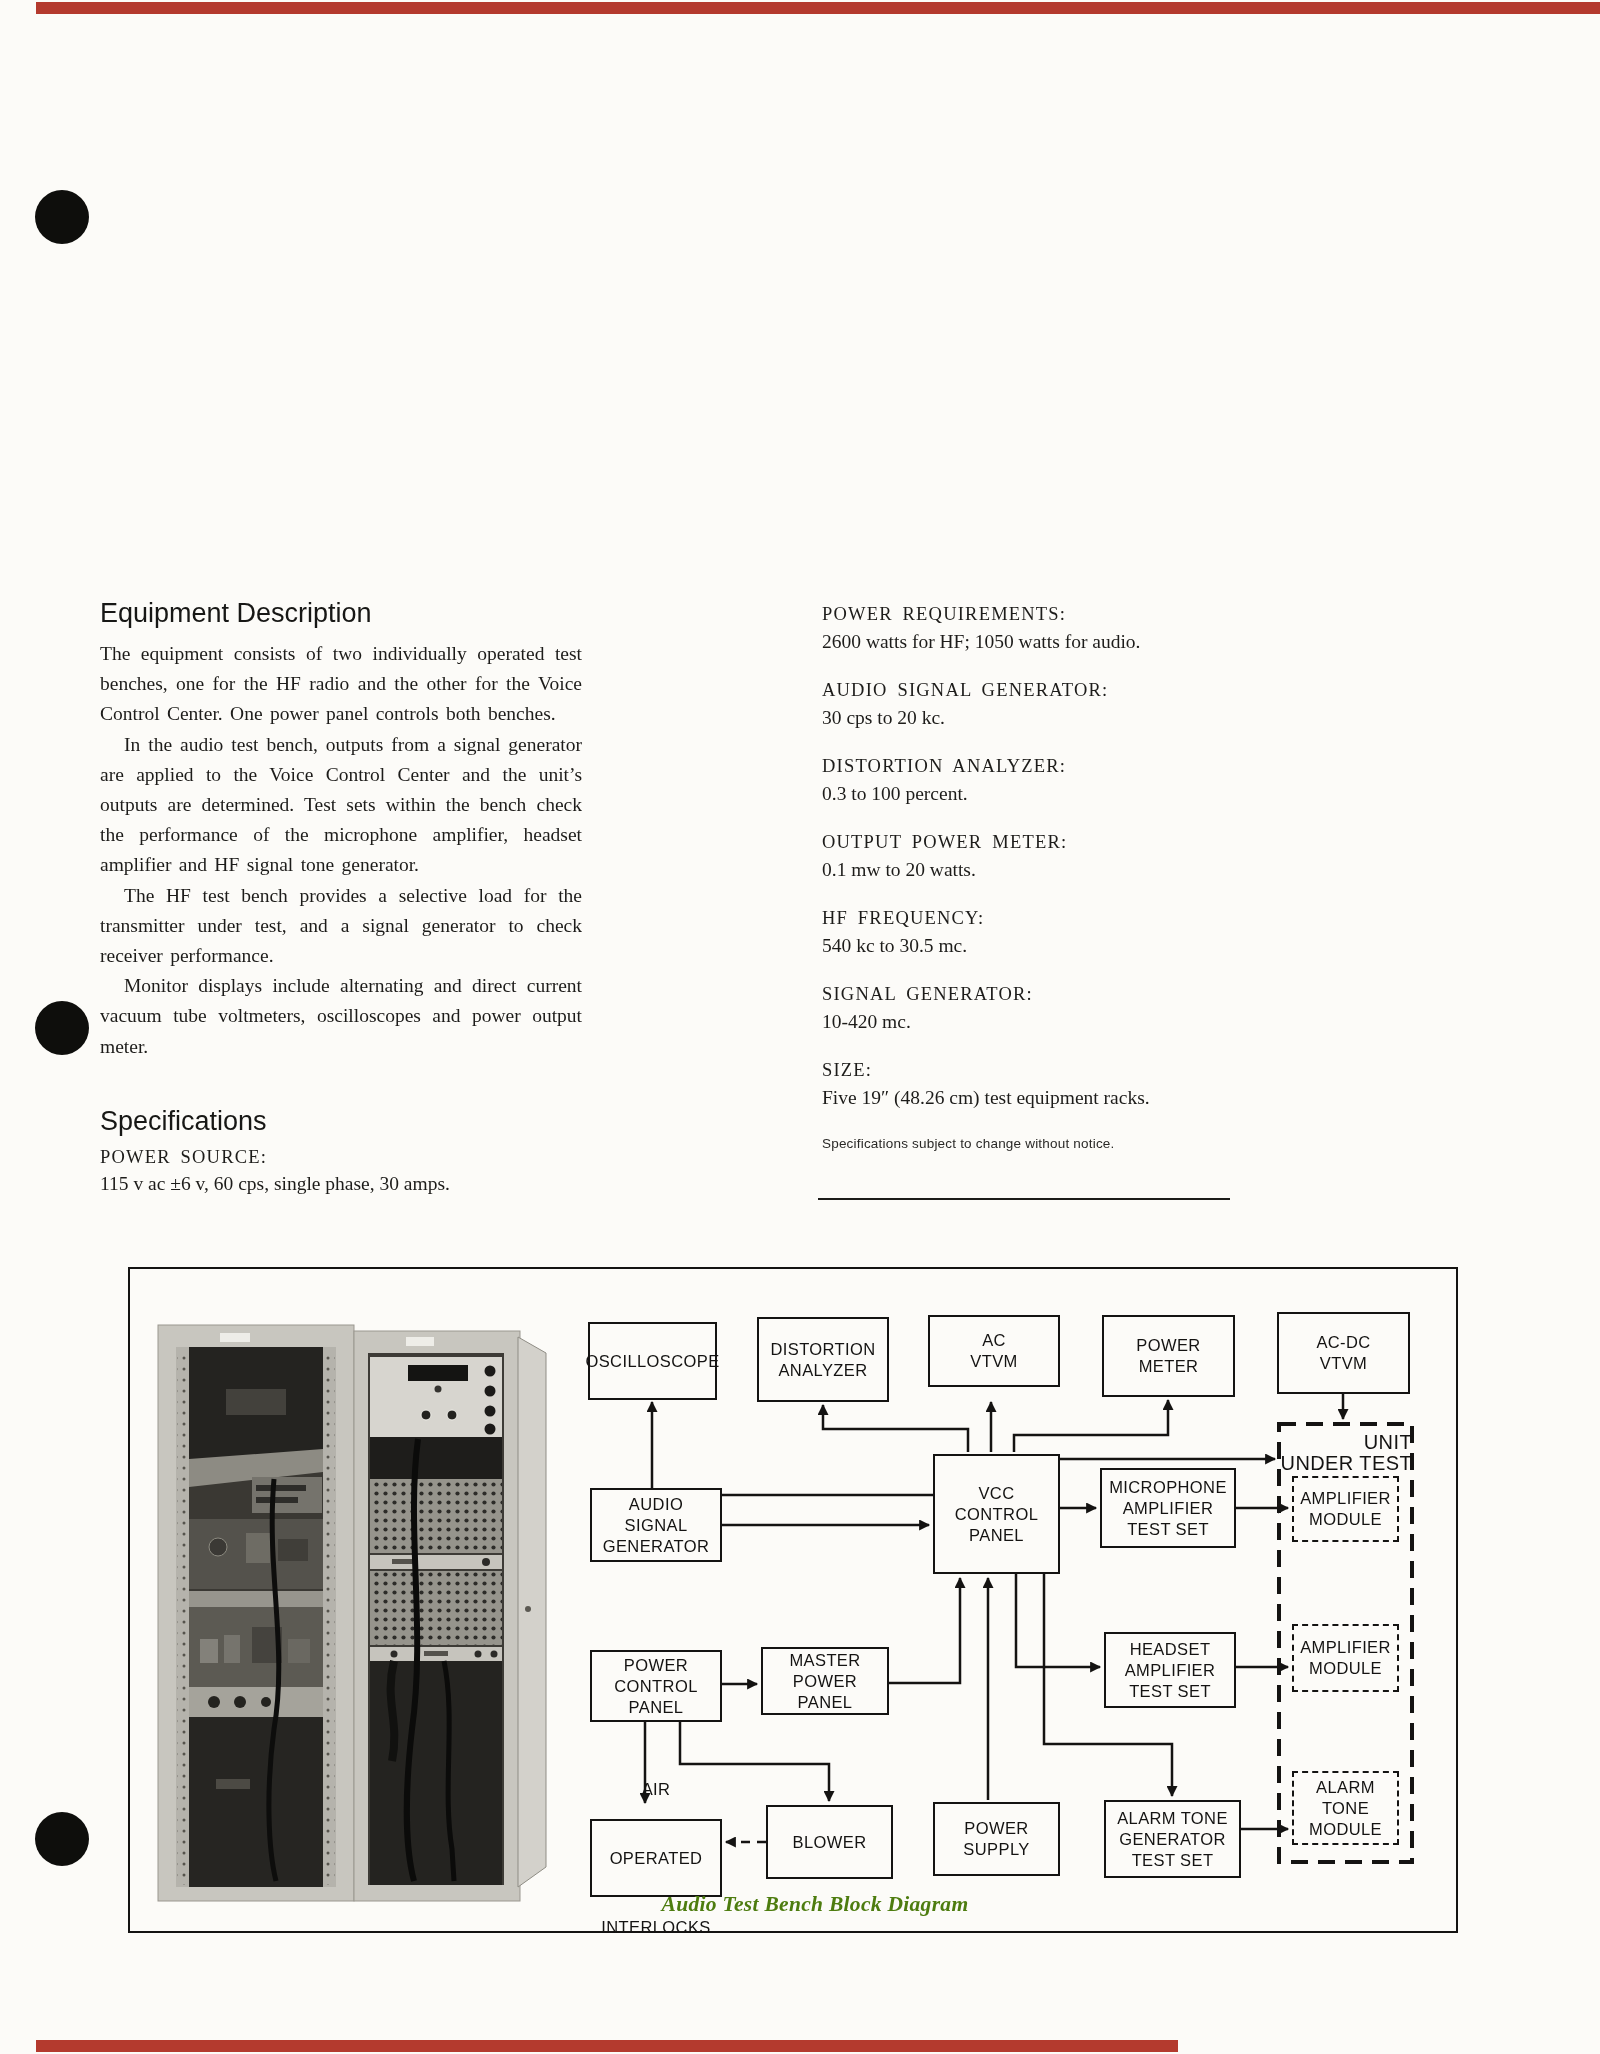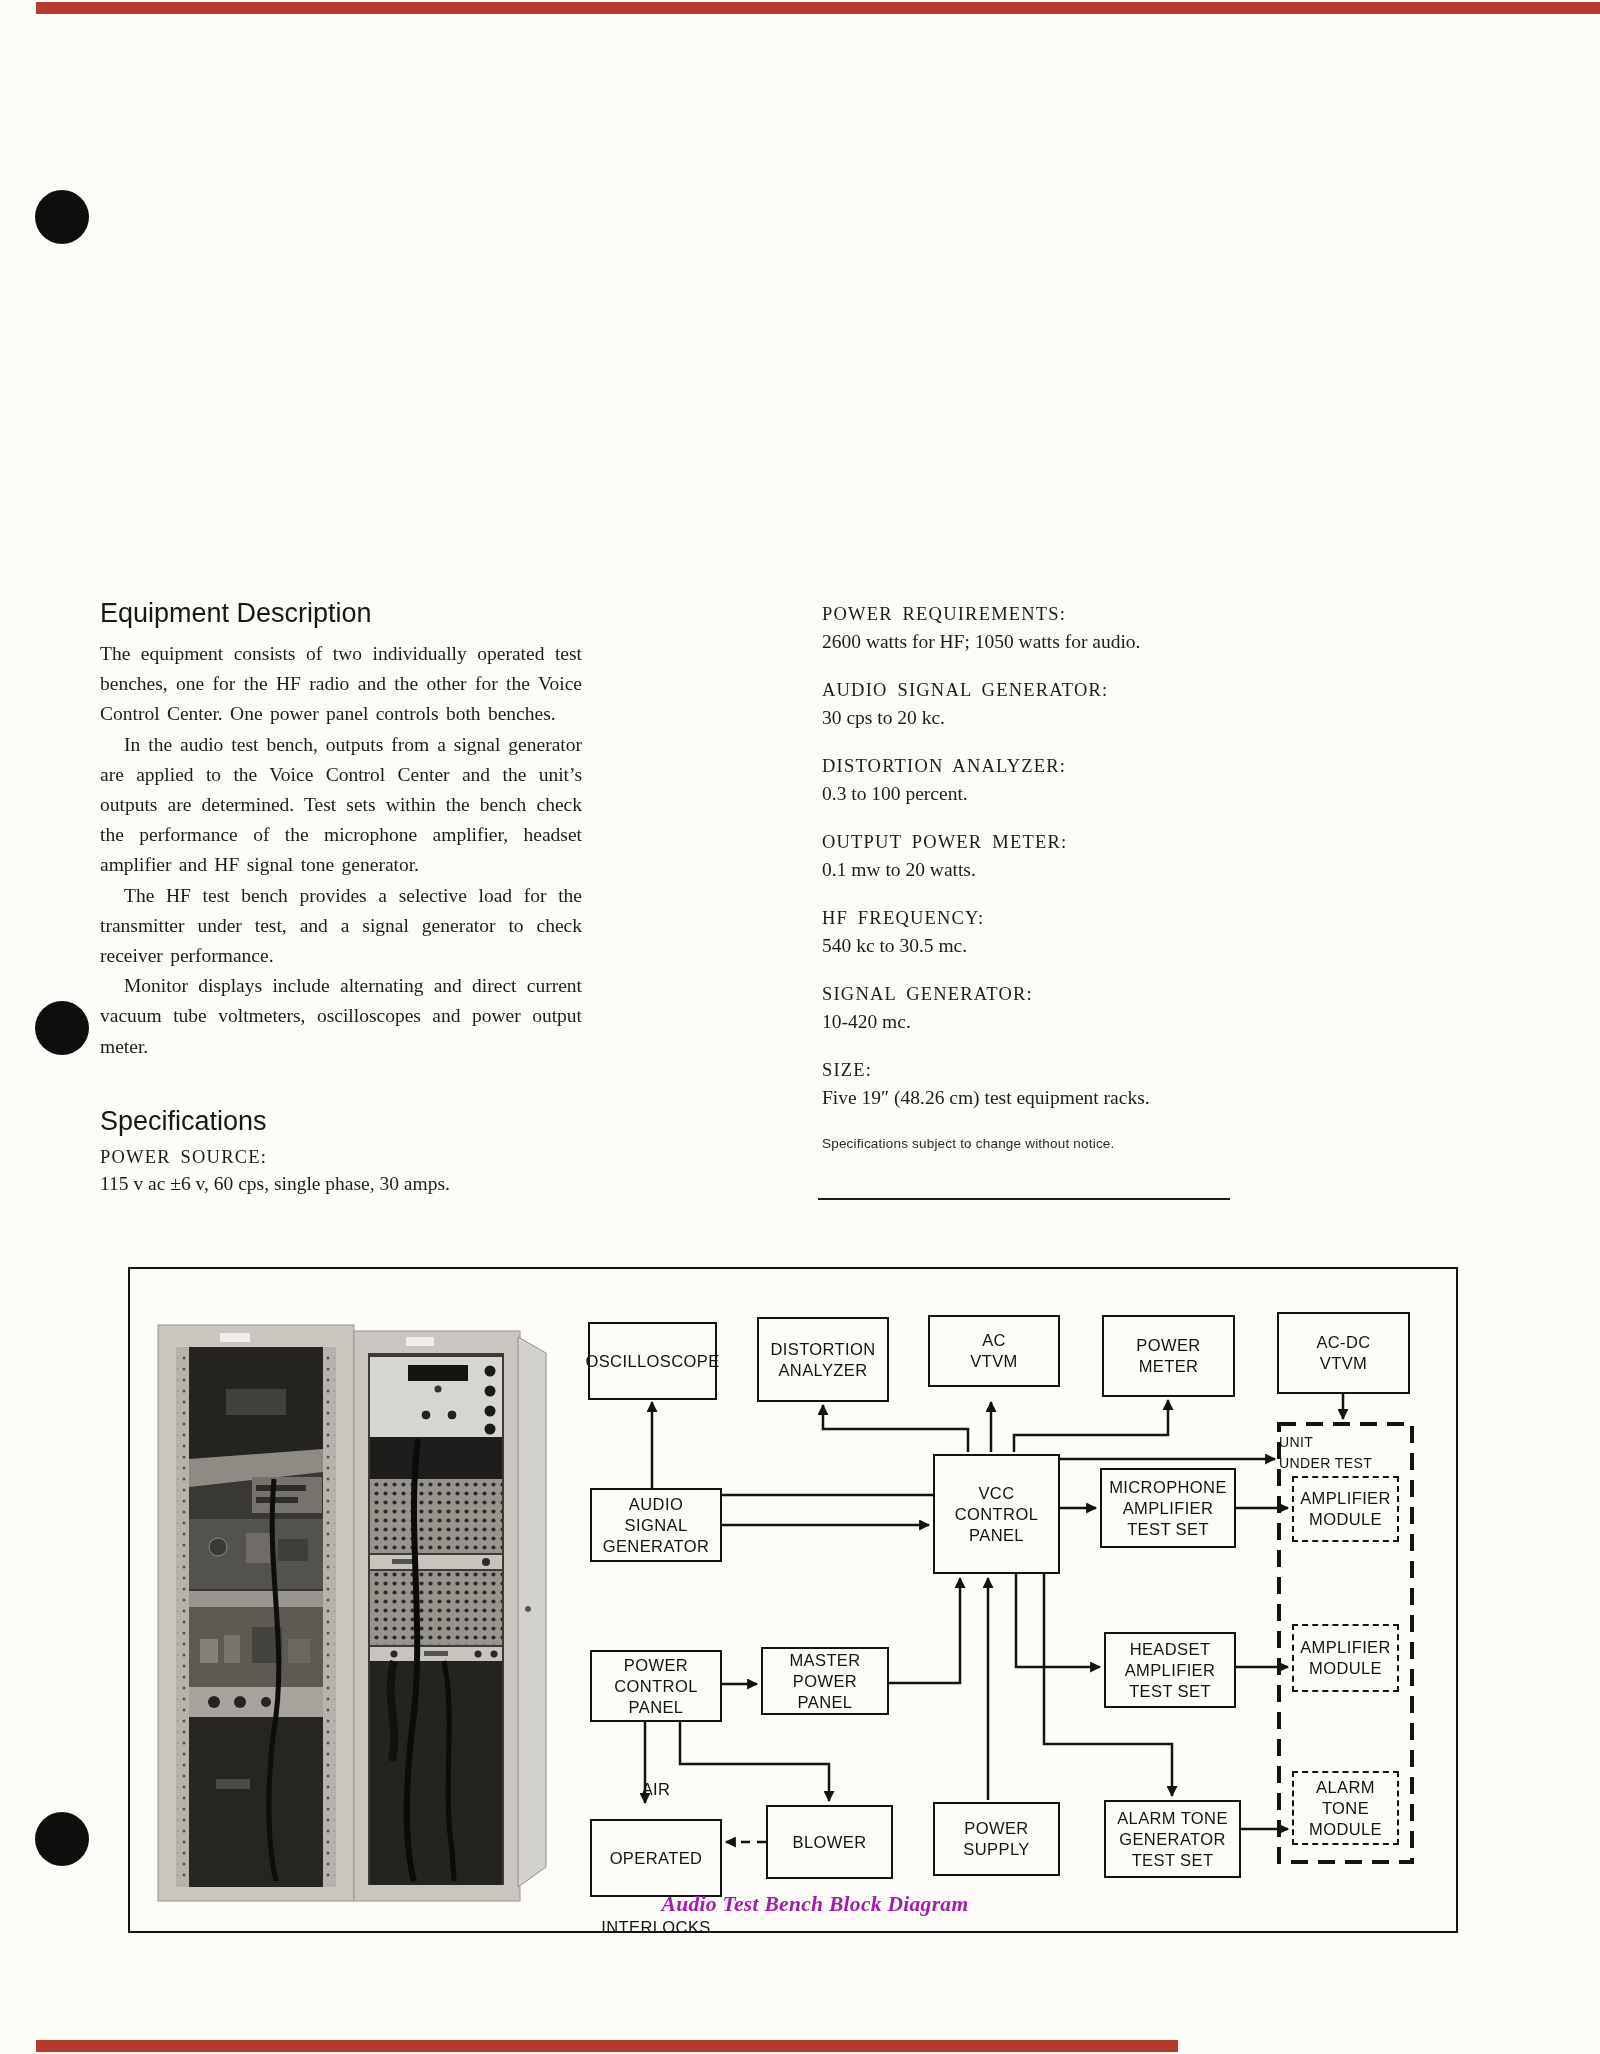--- a/index.html
+++ b/index.html
@@ -49,29 +49,29 @@
     border:2.5px solid #141312;background:#fcfbf8;box-sizing:border-box;
   }
   .dbox{
     position:absolute;border:2.5px solid #141312;background:#fcfbf8;
     display:flex;flex-direction:column;align-items:center;justify-content:center;
     font-family:"Liberation Sans", sans-serif;font-size:16.5px;line-height:21px;
     letter-spacing:.4px;text-align:center;color:#141312;box-sizing:border-box;
   }
   .dbox.dashed{border:2.5px dashed #141312;background:transparent;}
   .uut-label{
-    position:absolute;display:flex;flex-direction:column;align-items:flex-start;
-    font-family:"Liberation Sans", sans-serif;font-size:14px;line-height:21px;
+    position:absolute;display:flex;flex-direction:column;align-items:flex-end;
+    font-family:"Liberation Sans", sans-serif;font-size:20px;line-height:21px;
     letter-spacing:.4px;color:#141312;text-align:center;
   }
   .conn-svg,.photo-svg{position:absolute;}
   .caption{
     position:absolute;left:470px;top:623px;width:430px;text-align:center;
     font-style:italic;font-weight:bold;font-size:21.5px;letter-spacing:.3px;
-    font-family:"Liberation Serif", serif;color:#a21caf;
+    font-family:"Liberation Serif", serif;color:#4d7c0f;
   }
 </style>
 </head>
 <body>
 
 <div class="redbar top"></div>
 <div class="redbar bottom"></div>
 <div class="punch p1"></div>
 <div class="punch p2"></div>
 <div class="punch p3"></div>

